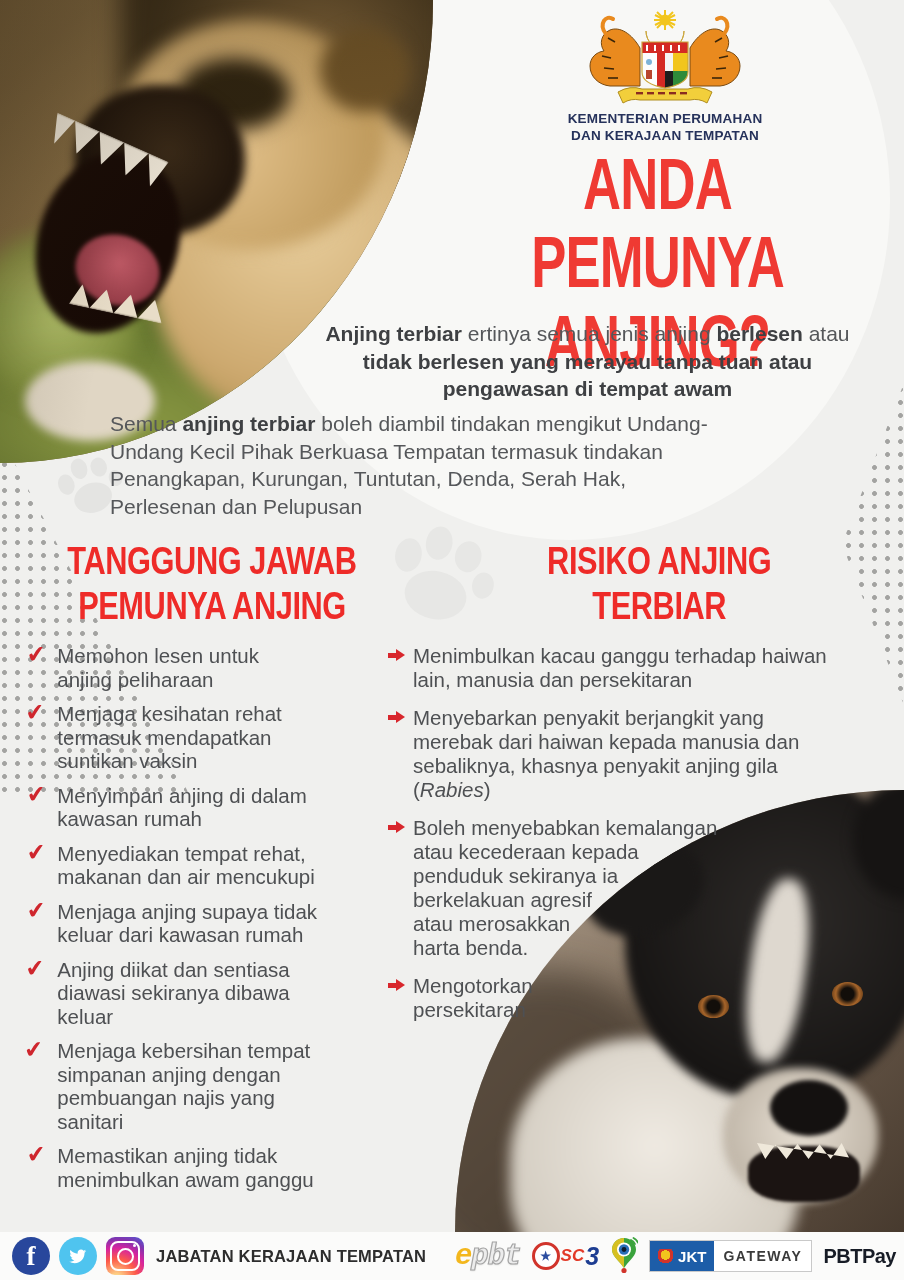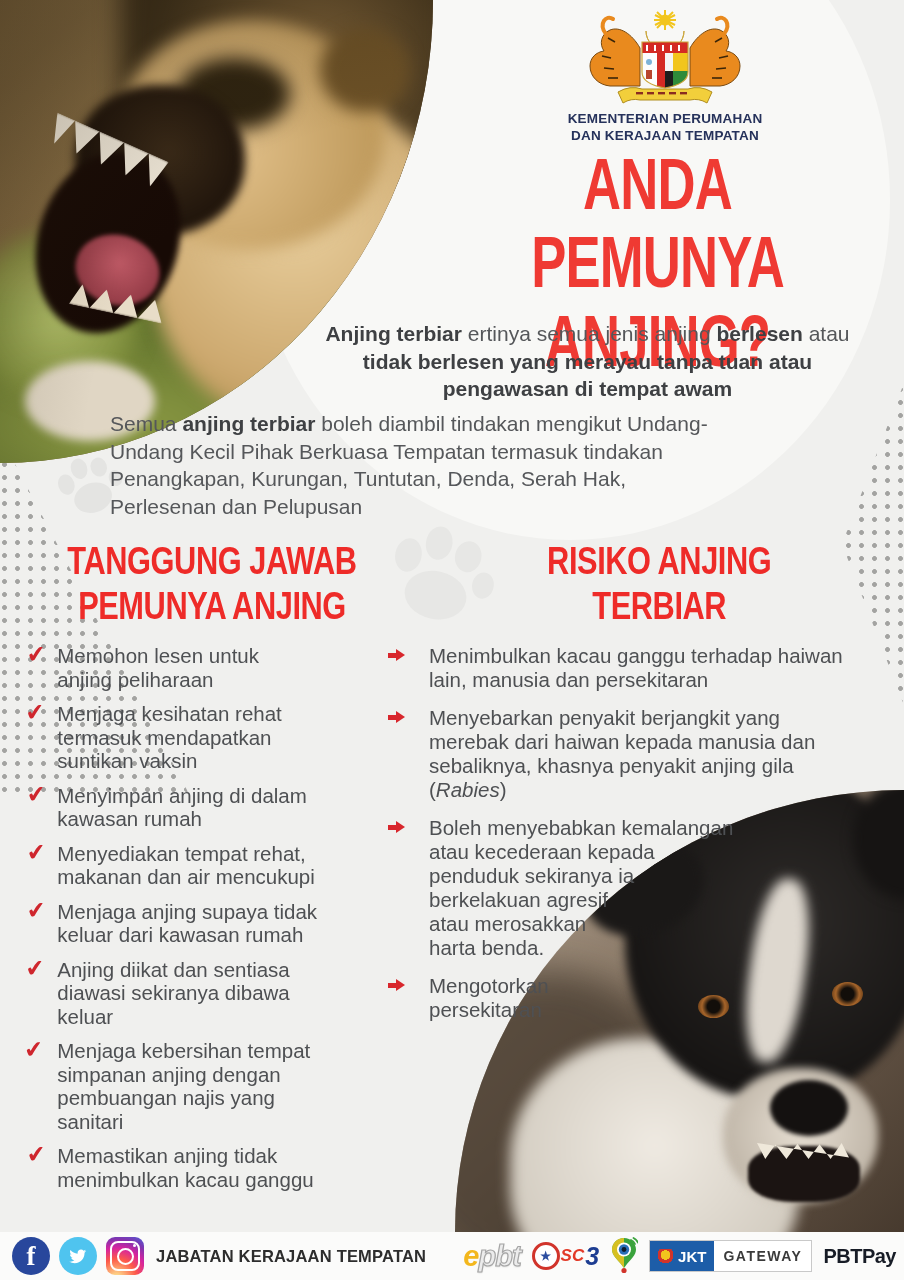--- a/index.html
+++ b/index.html
@@ -54,21 +54,21 @@
   .law b{color:#3e4043;}
 
   
   .col-heading{margin:0 0 14px 0;text-align:center;color:#ee2b28;font-weight:900;font-size:35px;line-height:41px;transform:scale(.88,1.1);transform-origin:center top;letter-spacing:-.5px;}
   .col-heading span{display:block;}
   .resp{position:absolute;left:28px;top:538px;width:368px;z-index:3;}
   .risks{position:absolute;left:388px;top:538px;width:516px;z-index:3;}
   .risks .col-heading{padding-left:30px;}
   .poster ul{list-style:none;margin:24px 0 0 0;padding:0;}
   .resp li{display:flex;gap:10px;margin-bottom:11px;font-size:20.5px;line-height:23.5px;color:#4e5053;}
-  .risks li{display:flex;gap:24px;margin-bottom:14px;font-size:20.5px;line-height:24px;color:#4e5053;}
+  .risks li{display:flex;gap:8px;margin-bottom:14px;font-size:20.5px;line-height:24px;color:#4e5053;}
   .item-text{white-space:pre-line;}
   .check-icon{flex:0 0 auto;color:#cf262d;font-size:23px;line-height:23px;font-family:"DejaVu Sans",sans-serif;transform:rotate(-6deg);margin-top:-1px;}
   .arrow-icon{flex:0 0 auto;position:relative;width:17px;height:16px;margin-top:3px;}
   .arrow-icon i{position:absolute;left:0;top:5.5px;width:9px;height:5px;background:#d8262c;}
   .arrow-icon em{position:absolute;left:8px;top:1.5px;width:0;height:0;border-left:9px solid #d8262c;border-top:6.5px solid transparent;border-bottom:6.5px solid transparent;}
 
   
   .photo-bottom{position:absolute;left:455px;top:790px;width:449px;height:442px;border-top-left-radius:100% 100%;overflow:hidden;z-index:2;}
   .photo-bottom div{position:absolute;}
   .pb-bg{inset:0;background:linear-gradient(135deg,#b4a593 0%,#8d7c6a 40%,#5f5042 75%,#473a2e 100%);}
@@ -90,21 +90,21 @@
   .social{display:flex;gap:9px;margin-left:12px;align-items:center;}
   .icon-circle{width:38px;height:38px;border-radius:50%;display:flex;align-items:center;justify-content:center;}
   .fb{background:#28479c;color:#fff;font-weight:bold;font-size:27px;font-family:"Liberation Serif",serif;}
   .tw{background:#4fc4ef;}
   .ig{width:38px;height:38px;border-radius:9px;background:radial-gradient(circle at 28% 110%,#fdf497 0%,#fd5949 40%,#d6249f 62%,#8134af 80%,#515bd4 98%);position:relative;}
   .ig .frame{position:absolute;inset:4px;border:2.5px solid #fff;border-radius:8px;}
   .ig .lens{position:absolute;left:50%;top:50%;width:13px;height:13px;margin:-8px 0 0 -8px;border:2.5px solid #fff;border-radius:50%;}
   .ig .dot{position:absolute;right:8px;top:7px;width:3px;height:3px;border-radius:50%;background:#fff;}
   .dept{font-size:16.5px;font-weight:bold;color:#2d2d2d;margin-left:12px;letter-spacing:.2px;}
   .logos{margin-left:auto;margin-right:8px;display:flex;align-items:center;gap:11px;}
-  .epbt{font-style:italic;font-weight:900;font-size:29px;letter-spacing:-1px;white-space:nowrap;}
+  .epbt{font-style:italic;font-weight:900;font-size:29px;letter-spacing:-1px;white-space:nowrap;font-family:Liberation Mono, monospace;}
   .epbt .e{color:#f3b71d;}
   .epbt .rest{color:#ececec;-webkit-text-stroke:1.2px #a5a5a5;text-shadow:0 1px 2px rgba(0,0,0,.15);}
   .osc{display:flex;align-items:center;font-style:italic;font-weight:900;gap:1px;}
   .osc-o{width:22px;height:22px;border-radius:50%;border:3px solid #d1342b;color:#2b4da0;display:flex;align-items:center;justify-content:center;font-size:12px;font-style:normal;background:#fff;}
   .osc-sc{color:#e23a28;font-size:17px;}
   .osc-3{color:#1d3d92;font-size:25px;}
   .pin-logo svg{display:block;}
   .jkt-badge{display:flex;height:30px;border:1px solid #c9c9c9;background:#fff;}
   .jkt-left{background:#1d5da8;color:#fff;display:flex;align-items:center;gap:5px;padding:0 8px;font-weight:bold;font-size:15px;}
   .jkt-crest{width:15px;height:15px;border-radius:3px;background:radial-gradient(circle at 50% 40%,#f2c51d 0 40%,#d1342b 41% 70%,#1d5da8 71%);}
@@ -298,21 +298,21 @@
       <li>
           <span class="check-icon">✔</span>
           <span class="item-text">Menjaga kebersihan tempat
 simpanan  anjing dengan
 pembuangan najis yang
 sanitari</span>
         </li>
       <li>
           <span class="check-icon">✔</span>
           <span class="item-text">Memastikan anjing tidak
-menimbulkan kacau ganggu</span>
+menimbulkan awam ganggu</span>
         </li>
     </ul>
   </section>
 
   <section class="risks">
     <h2 class="col-heading" style="margin-top:0;">
       <span>RISIKO ANJING</span>
       <span>TERBIAR</span>
     </h2>
     <ul>

